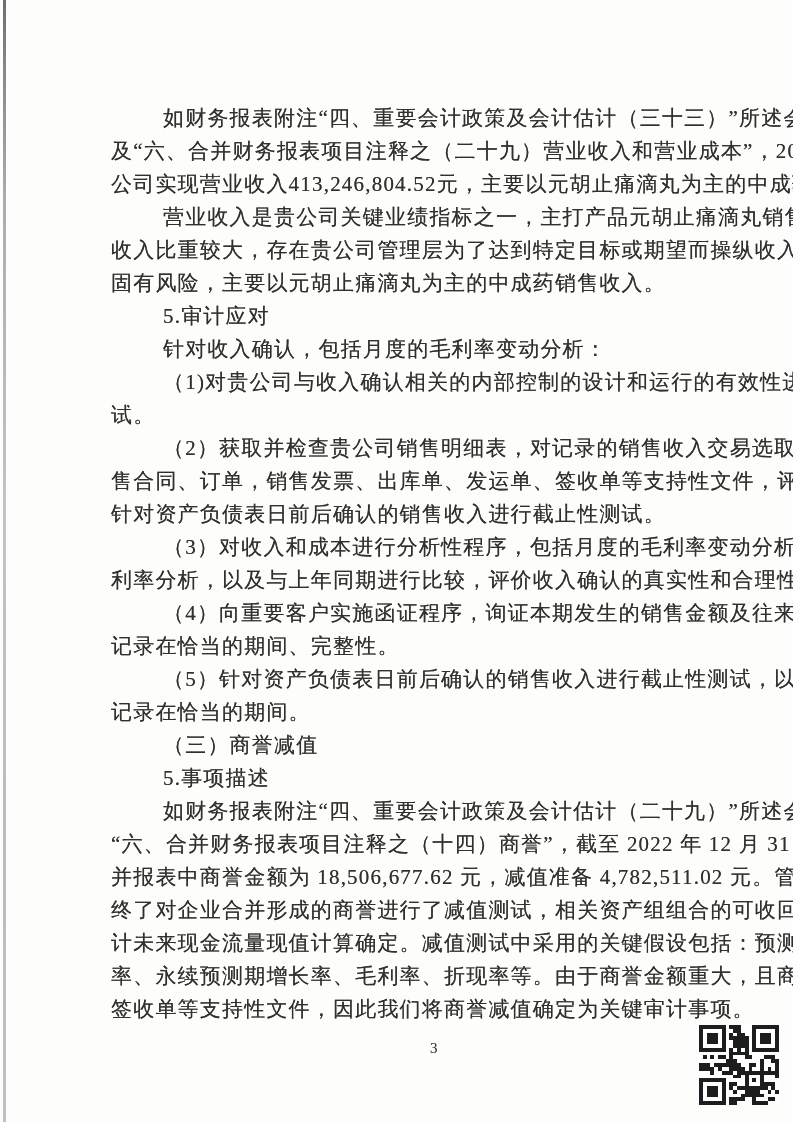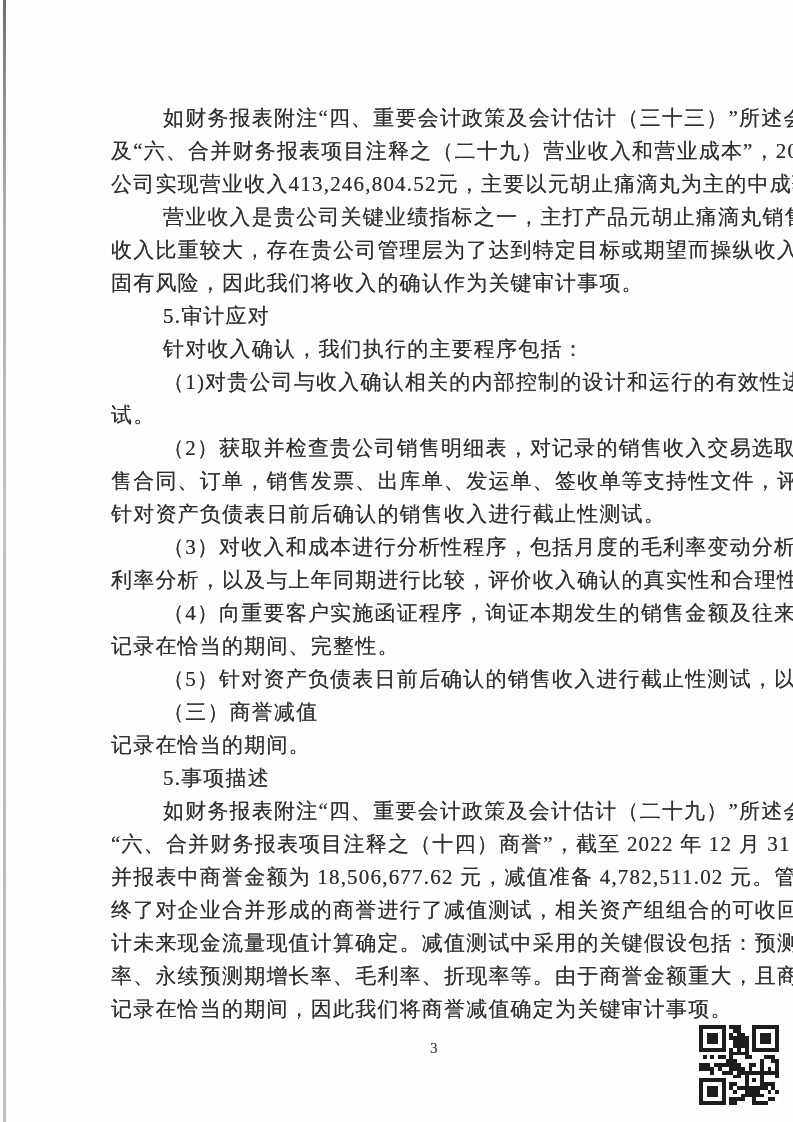--- a/index.html
+++ b/index.html
@@ -41,43 +41,43 @@
 <div class="page">
 
   <div class="scan-edge"></div>
 
   <div class="body-text">
     <div class="line indent">如财务报表附注“四、重要会计政策及会计估计（三十三）”所述会计政策以</div>
     <div class="line">及“六、合并财务报表项目注释之（二十九）营业收入和营业成本”，2022年度贵</div>
     <div class="line">公司实现营业收入413,246,804.52元，主要以元胡止痛滴丸为主的中成药销售收入。</div>
     <div class="line indent">营业收入是贵公司关键业绩指标之一，主打产品元胡止痛滴丸销售收入占营业</div>
     <div class="line">收入比重较大，存在贵公司管理层为了达到特定目标或期望而操纵收入确认时点的</div>
-    <div class="line">固有风险，因此我们将收入的确认作为关键审计事项。</div>
+    <div class="line">固有风险，主要以元胡止痛滴丸为主的中成药销售收入。</div>
     <div class="line indent">5.审计应对</div>
-    <div class="line indent">针对收入确认，我们执行的主要程序包括：</div>
+    <div class="line indent">针对收入确认，包括月度的毛利率变动分析：</div>
     <div class="line indent">（1)对贵公司与收入确认相关的内部控制的设计和运行的有效性进行了解与测</div>
     <div class="line">试。</div>
     <div class="line indent">（2）获取并检查贵公司销售明细表，对记录的销售收入交易选取样本，核对销</div>
     <div class="line">售合同、订单，销售发票、出库单、发运单、签收单等支持性文件，评价收入确认</div>
     <div class="line">针对资产负债表日前后确认的销售收入进行截止性测试。</div>
     <div class="line indent">（3）对收入和成本进行分析性程序，包括月度的毛利率变动分析、分产品的毛</div>
     <div class="line">利率分析，以及与上年同期进行比较，评价收入确认的真实性和合理性。</div>
     <div class="line indent">（4）向重要客户实施函证程序，询证本期发生的销售金额及往来款项余额，确</div>
     <div class="line">记录在恰当的期间、完整性。</div>
     <div class="line indent">（5）针对资产负债表日前后确认的销售收入进行截止性测试，以确认收入是否</div>
+    <div class="line">记录在恰当的期间。</div>
     <div class="line indent">（三）商誉减值</div>
-    <div class="line">记录在恰当的期间。</div>
     <div class="line indent">5.事项描述</div>
     <div class="line indent">如财务报表附注“四、重要会计政策及会计估计（二十九）”所述会计政策以及</div>
     <div class="line">“六、合并财务报表项目注释之（十四）商誉”，截至 2022 年 12 月 31 日贵公司合</div>
     <div class="line">并报表中商誉金额为 18,506,677.62 元，减值准备 4,782,511.02 元。管理层于年度</div>
     <div class="line">终了对企业合并形成的商誉进行了减值测试，相关资产组组合的可收回金额按照预</div>
     <div class="line">计未来现金流量现值计算确定。减值测试中采用的关键假设包括：预测期收入增长</div>
     <div class="line">率、永续预测期增长率、毛利率、折现率等。由于商誉金额重大，且商誉减值测试</div>
-    <div class="line">记录在恰当的期间，因此我们将商誉减值确定为关键审计事项。</div>
+    <div class="line">签收单等支持性文件，因此我们将商誉减值确定为关键审计事项。</div>
   </div>
 
   <div class="page-number">3</div>
 
   <div class="qr-wrap">
     <svg id="qr" viewBox="0 0 21 21" shape-rendering="crispEdges" xmlns="http://www.w3.org/2000/svg">
         <rect width="21" height="21" fill="#ffffff"></rect>
         <rect x="0" y="0" width="1" height="1" fill="#1c1d1f"></rect>
         <rect x="1" y="0" width="1" height="1" fill="#1c1d1f"></rect>
         <rect x="2" y="0" width="1" height="1" fill="#1c1d1f"></rect>

